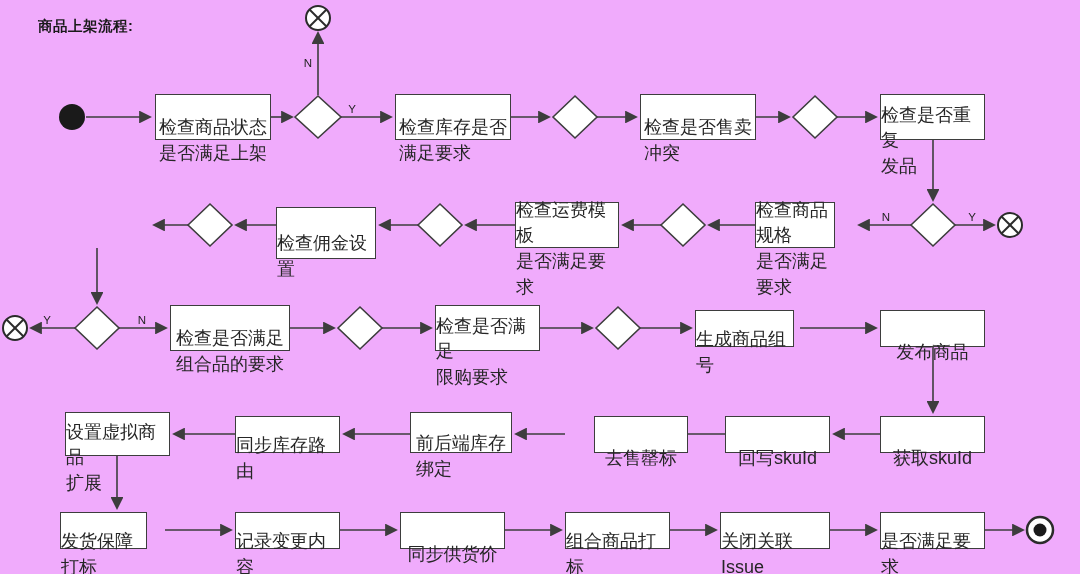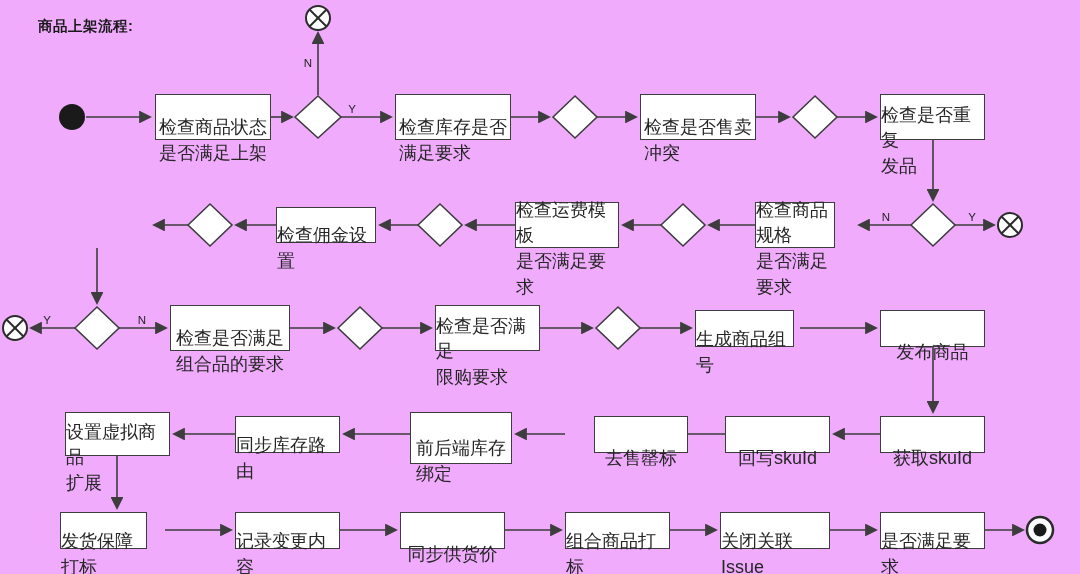--- a/index.html
+++ b/index.html
@@ -121,21 +121,21 @@
     </div>
 
   <div class="node" style="left:755px;top:202px;width:80px;height:46px">
       <span class="node-label">检查商品规格
 是否满足要求</span>
     </div>
   <div class="node" style="left:515px;top:202px;width:104px;height:46px">
       <span class="node-label">检查运费模板
 是否满足要求</span>
     </div>
-  <div class="node" style="left:276px;top:207px;width:100px;height:36px">
+  <div class="node" style="left:276px;top:207px;width:100px;height:52px">
       <span class="node-label">检查佣金设置</span>
     </div>
 
   <div class="node" style="left:170px;top:305px;width:120px;height:46px">
       <span class="node-label">检查是否满足
 组合品的要求</span>
     </div>
   <div class="node" style="left:435px;top:305px;width:105px;height:46px">
       <span class="node-label">检查是否满足
 限购要求</span>
@@ -149,21 +149,21 @@
 
   <div class="node" style="left:880px;top:310px;width:105px;height:37px">
       <span class="node-label">发布商品</span>
     </div>
   <div class="node" style="left:725px;top:416px;width:105px;height:37px">
       <span class="node-label">回写skuId</span>
     </div>
   <div class="node" style="left:594px;top:416px;width:94px;height:37px">
       <span class="node-label">去售罄标</span>
     </div>
-  <div class="node" style="left:410px;top:412px;width:102px;height:52px">
+  <div class="node" style="left:410px;top:412px;width:102px;height:41px">
       <span class="node-label">前后端库存
 绑定</span>
     </div>
   <div class="node" style="left:235px;top:416px;width:105px;height:37px">
       <span class="node-label">同步库存路由</span>
     </div>
   <div class="node" style="left:65px;top:412px;width:105px;height:44px">
       <span class="node-label">设置虚拟商品
 扩展</span>
     </div>

